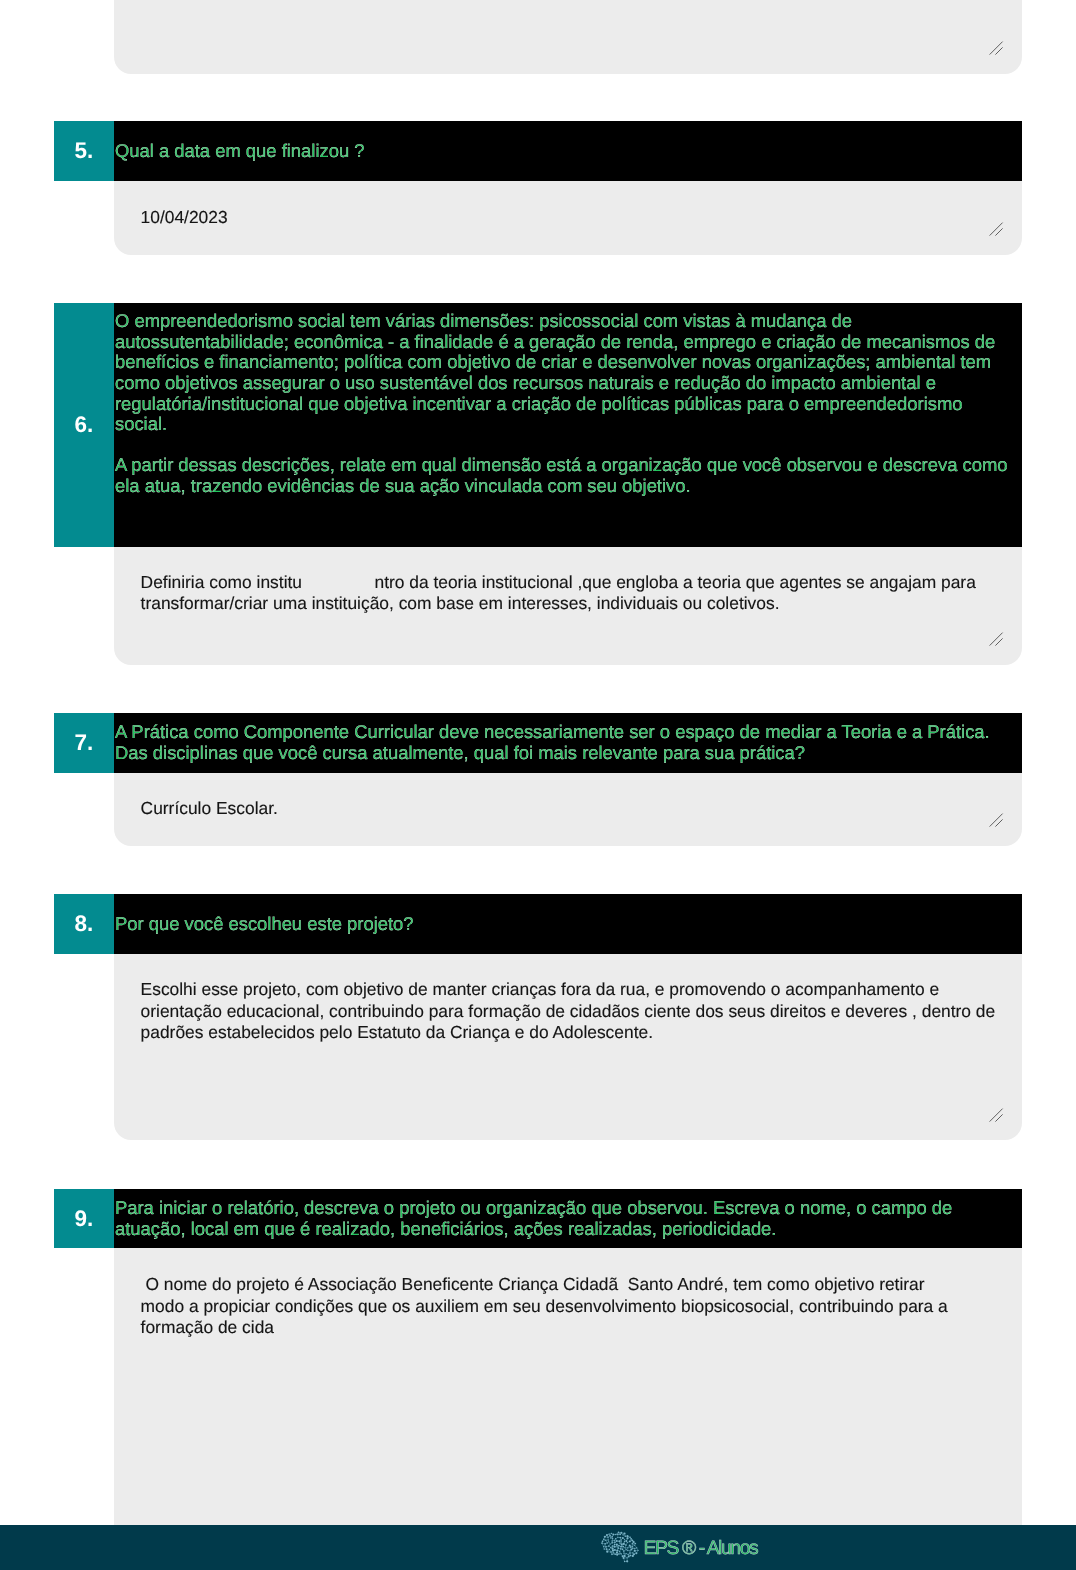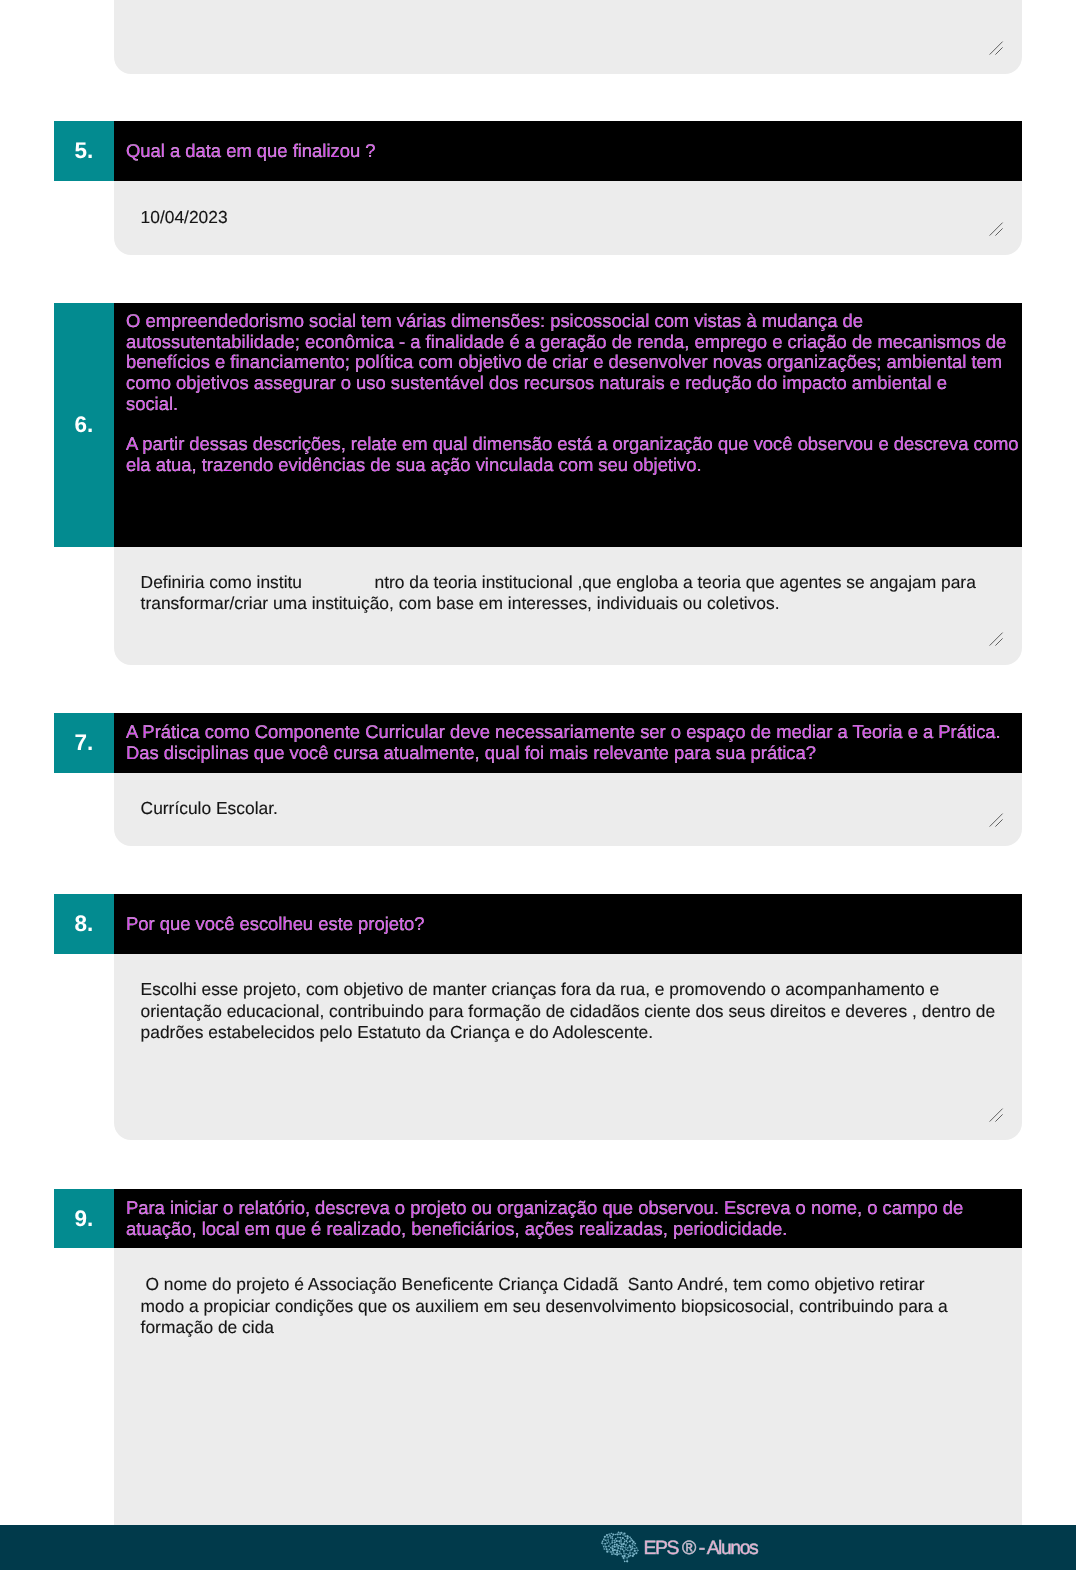--- a/index.html
+++ b/index.html
@@ -11,39 +11,39 @@
     -webkit-font-smoothing:antialiased; text-rendering:geometricPrecision;
   }
   .page { position:absolute; left:0; top:0; width:1076px; height:1570px; }
 
   .qhead { position:absolute; left:54px; width:968px; background:#000000; display:flex; }
   .qnum {
     flex:0 0 60px; background:#038b90; color:#ffffff;
     display:flex; align-items:center; justify-content:center;
     font-size:22.5px; font-weight:700;
   }
-  .qtitle { flex:1; color:#d946ef; font-size:18.4px; line-height:20.7px; padding-left:12px;
+  .qtitle { flex:1; color:#22c55e; font-size:18.4px; line-height:20.7px; padding-left:1px;
            -webkit-text-stroke:0.22px #ffffff; }
   .qtitle .ln { white-space:pre; }
   .qtitle .gap { height:20.1px; }
 
   .abox {
     position:absolute; left:114px; width:908px; background:#ececec;
     border-radius:0 0 17px 17px;
     font-size:17.4px; color:#151515; line-height:21.3px;text-decoration:underline; -webkit-text-stroke:0.12px #151515;
   }
   .atext { position:absolute; left:26.6px; top:0; right:8px; }
   .atext .ln { white-space:pre; }
   .handle { position:absolute; right:18.7px; bottom:18.8px; width:14px; height:14px; overflow:visible; }
 
   .footer {
     position:absolute; left:0; top:1525px; width:1076px; height:45px;
     background:#013a4b; display:flex; align-items:center; justify-content:flex-start;
     padding-left:599.6px;
-    color:#f9a8d4; font-size:19.4px; font-weight:400; letter-spacing:-1.45px;
+    color:#22c55e; font-size:19.4px; font-weight:400; letter-spacing:-1.45px;
   }
   .footer .logo { width:43px; height:33px; margin-right:1px; position:relative; top:0.4px; }
   .footer .flabel { position:relative; top:1px; -webkit-text-stroke:0.55px #b0c2c9; }
 </style>
 </head>
 <body>
 
 <div class="page">
 
   <div class="abox" id="abox-prev" style="top:-62px;height:135.5px;">
@@ -67,20 +67,21 @@
       </svg>
   </div>
 
   <div class="qhead" style="top:303px;height:243.5px;">
     <div class="qnum">6.</div>
     <div class="qtitle" style="padding-top:7.83px">
         <div class="ln">O empreendedorismo social tem várias dimensões: psicossocial com vistas à mudança de</div>
         <div class="ln">autossutentabilidade; econômica - a finalidade é a geração de renda, emprego e criação de mecanismos de</div>
         <div class="ln">benefícios e financiamento; política com objetivo de criar e desenvolver novas organizações; ambiental tem</div>
         <div class="ln">como objetivos assegurar o uso sustentável dos recursos naturais e redução do impacto ambiental e</div>
+        <div class="ln">regulatória/institucional que objetiva incentivar a criação de políticas públicas para o empreendedorismo</div>
         <div class="ln">social.</div>
         <div class="gap"></div>
         <div class="ln">A partir dessas descrições, relate em qual dimensão está a organização que você observou e descreva como</div>
         <div class="ln">ela atua, trazendo evidências de sua ação vinculada com seu objetivo.</div>
       </div>
   </div>
   <div class="abox" style="top:546.5px;height:118.5px;">
     <div class="atext" style="top:25.3px">
         <div class="ln">Definiria como institu               ntro da teoria institucional ,que engloba a teoria que agentes se angajam para</div>
         <div class="ln">transformar/criar uma instituição, com base em interesses, individuais ou coletivos.</div>

